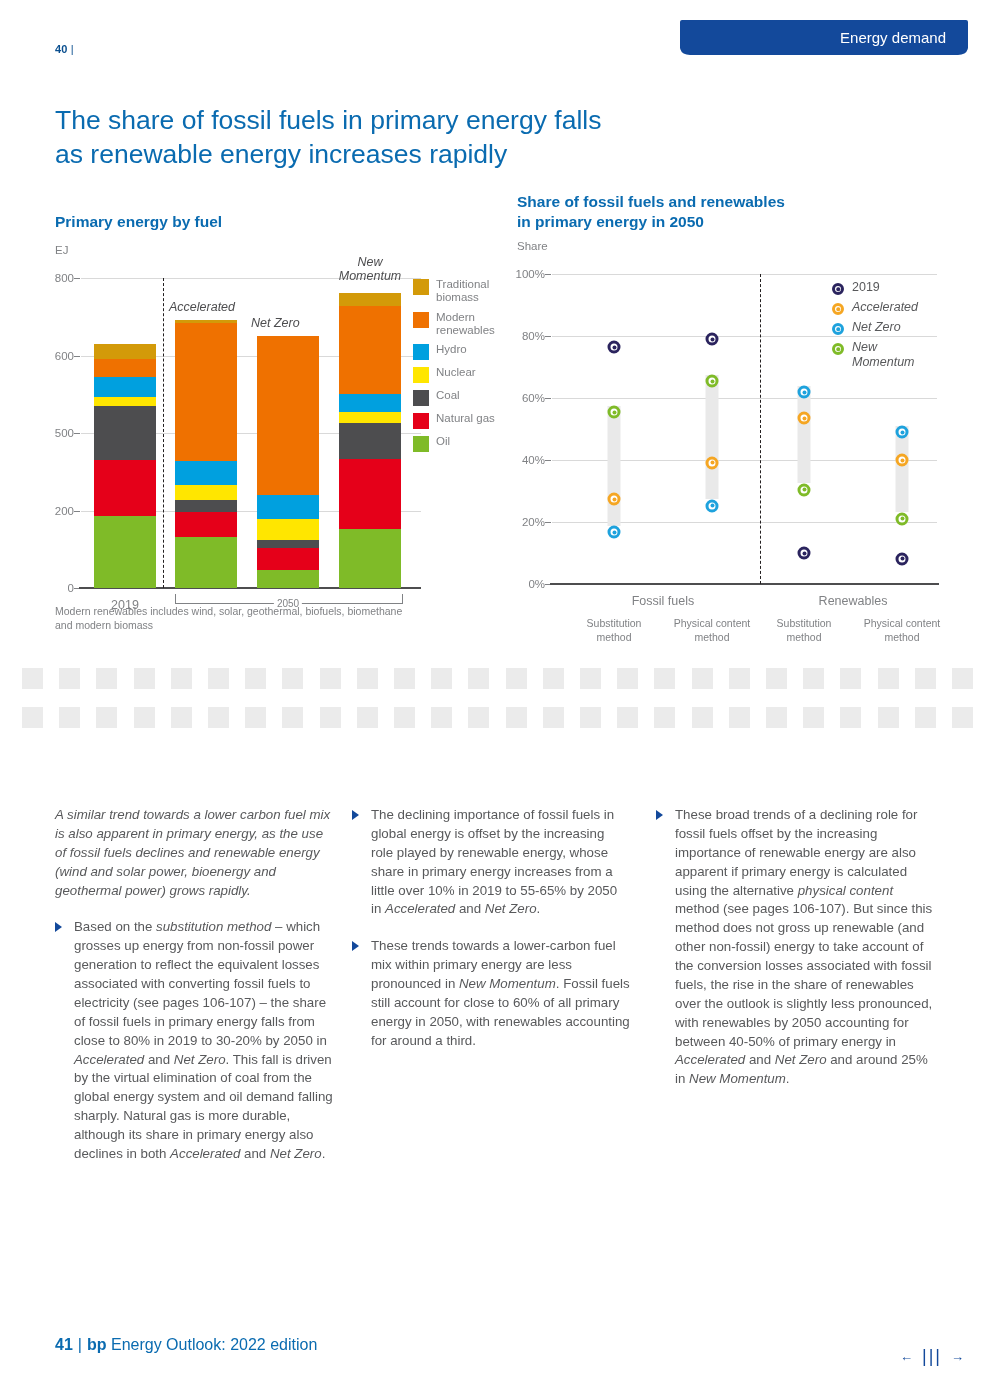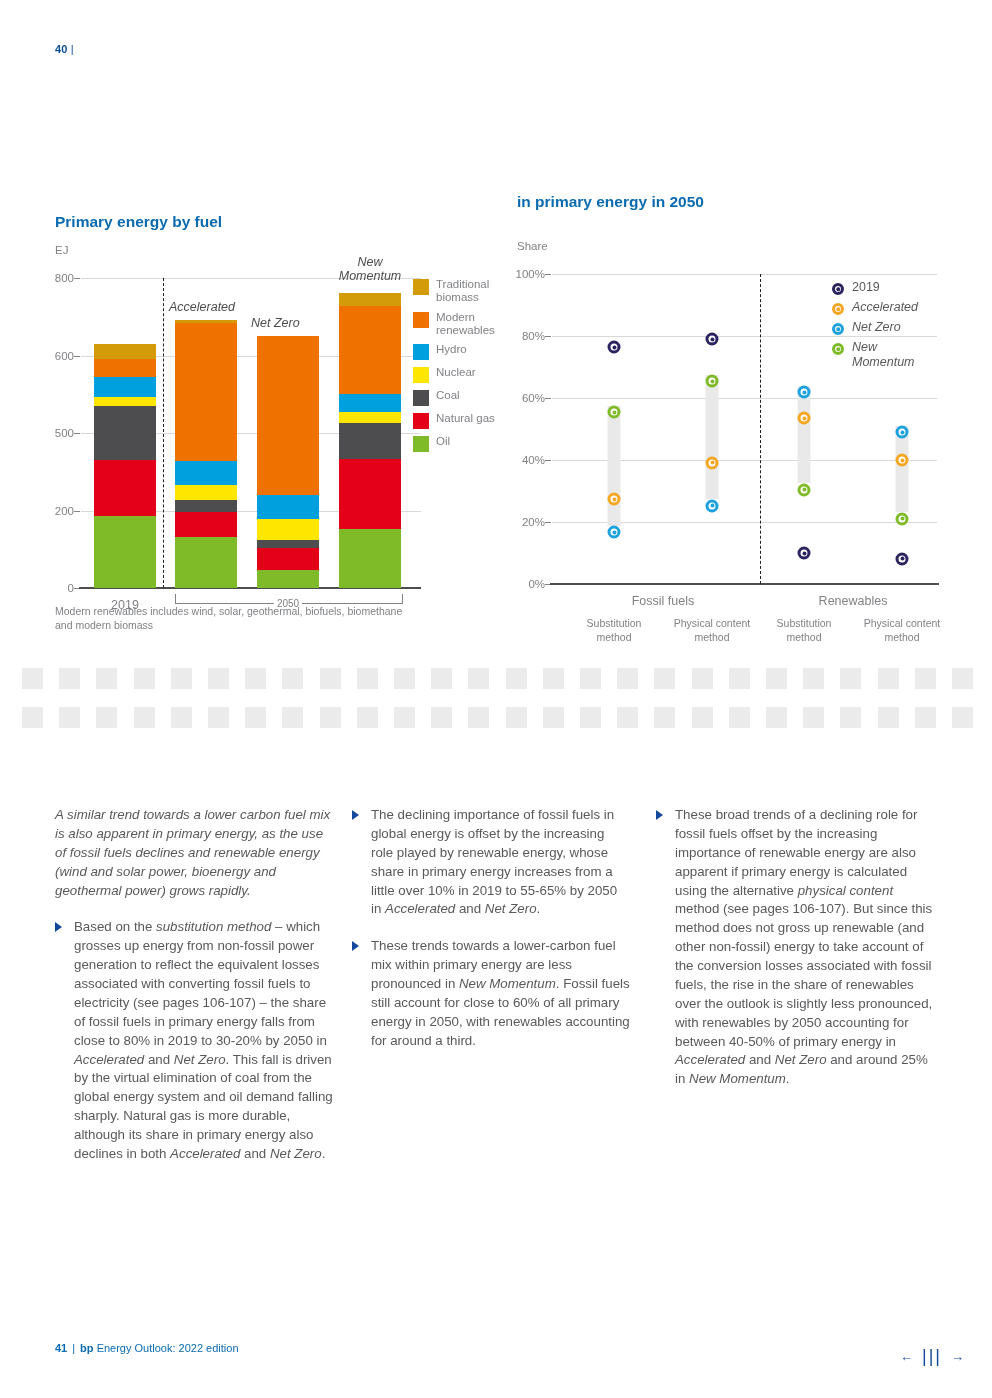--- a/index.html
+++ b/index.html
@@ -146,41 +146,48 @@
     position:absolute; left:0; top:4px; width:0; height:0;
     border-left:7px solid #13499b;
     border-top:5px solid transparent;
     border-bottom:5px solid transparent;
   }
   i{font-style:italic;}
 
   
   .footer{
     position:absolute; left:55px; bottom:44px;
-    font-size:11px; color:#0a6bb0; white-space:nowrap;
+    font-size:16px; color:#0a6bb0; white-space:nowrap;
   }
   .footer .pn{font-weight:bold;}
   .footer .sep{margin:0 5px;}
   .footer .bp{font-weight:bold;}
   .nav{
     position:absolute; right:28px; bottom:33px;
     display:flex; align-items:center; gap:9px; color:#13499b;
   }
   .nav .arrow{font-size:13px; line-height:1;}
   .nav .bars{letter-spacing:2px; font-size:18px; line-height:1;}
 </style>
 </head>
 <body>
 
 <div class="page">
 
   <div class="page-num">
     <span>40</span><span class="bar">|</span>
   </div>
-
+  <div class="section-tab">
+    <span>Energy demand</span>
+  </div>
+
+  <div class="headline">
+    <div>The share of fossil fuels in primary energy falls</div>
+    <div>as renewable energy increases rapidly</div>
+  </div>
 
   <div id="chart-left">
     <div class="chart-title">Primary energy by fuel</div>
     <div class="chart-unit">EJ</div>
     <div class="plot-l" id="plotL">
         <div class="gridline" style="top: 310px; background: transparent;"></div>
         <div class="ytick" style="top: 310px;">0</div>
         <div class="ytick-dash" style="top: 310px;"></div>
         <div class="gridline" style="top: 232.5px;"></div>
         <div class="ytick" style="top: 232.5px;">200</div>
@@ -266,20 +273,21 @@
         <div class="lrow">
           <span class="sw" style="background: rgb(127, 187, 40);"></span>
           <span class="ltxt">Oil</span>
         </div>
       </div>
     <div class="footnote" style="left:0; top:392px;">Modern renewables includes wind, solar, geothermal, biofuels, biomethane and modern biomass</div>
   </div>
 
   <div id="chart-right">
     <div class="chart-title">
+      <div>Share of fossil fuels and renewables</div>
       <div>in primary energy in 2050</div>
     </div>
     <div class="chart-unit">Share</div>
     <div class="plot-r" id="plotR">
         <div class="gridline" style="top: 310px; background: transparent;"></div>
         <div class="ytick" style="top: 310px;">0%</div>
         <div class="ytick-dash" style="top: 310px;"></div>
         <div class="gridline" style="top: 248px;"></div>
         <div class="ytick" style="top: 248px;">20%</div>
         <div class="ytick-dash" style="top: 248px;"></div>

